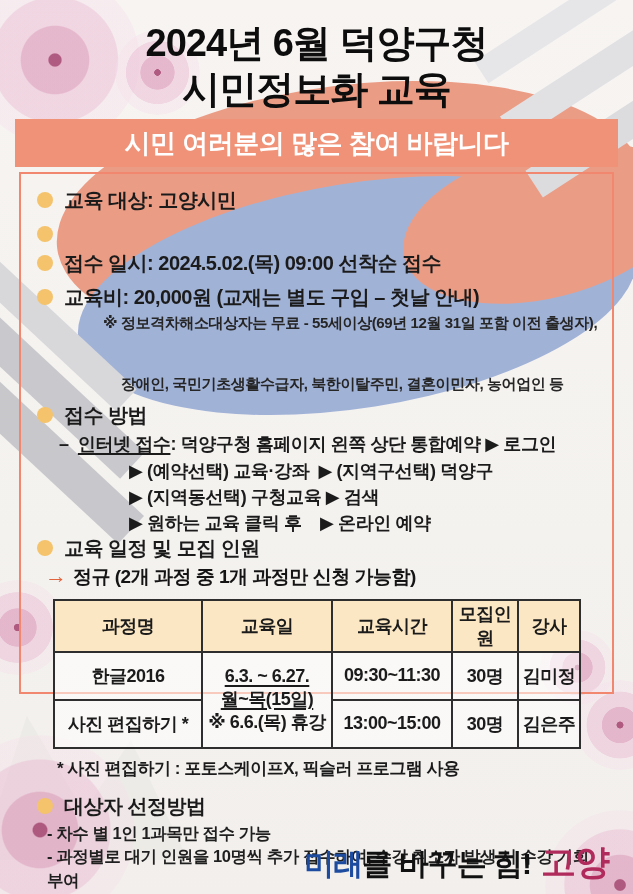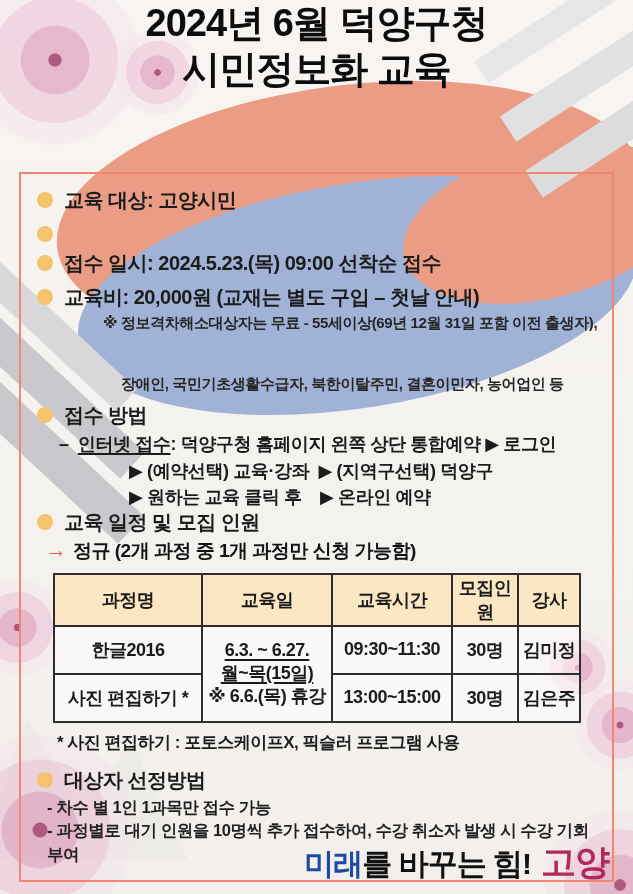--- a/index.html
+++ b/index.html
@@ -32,26 +32,26 @@
   .bar-tr1{left:462px;top:-6px;width:240px;height:26px;background:#e6e6e8;transform:rotate(-33deg);}
   .bar-tr2{left:488px;top:46px;width:250px;height:30px;background:#e1e1e4;transform:rotate(-33deg);}
   .bar-tr3{left:514px;top:100px;width:250px;height:32px;background:#dcdcdf;transform:rotate(-33deg);}
   .bar-l1{left:-90px;top:300px;width:250px;height:30px;background:#d8d8db;transform:rotate(43deg);}
   .bar-l2{left:-110px;top:352px;width:280px;height:36px;background:#c9c9cd;transform:rotate(43deg);}
   .bar-l3{left:-120px;top:412px;width:290px;height:38px;background:#bfbfc4;transform:rotate(43deg);opacity:.85;}
   .mount{left:-20px;top:700px;width:260px;height:160px;background:#e9e7e3;opacity:.6;
          clip-path:polygon(0 100%,18% 10%,40% 70%,58% 25%,80% 100%);}
   
   .fg{position:relative;z-index:2;}
-  .title{position:absolute;left:0;top:0;width:100%;text-align:center;
+  .title{position:absolute;left:0;top:20px;width:100%;text-align:center;
          font-size:38px;line-height:1.22;font-weight:800;color:#0d0d0d;letter-spacing:-1px;}
   .banner{position:absolute;left:15px;top:119px;width:603px;height:48px;
           background:var(--banner,#ef9277);color:#fff;font-size:26px;font-weight:800;
           text-align:center;line-height:48px;letter-spacing:-0.5px;box-sizing:border-box;}
-  .box{position:absolute;left:19px;top:172px;width:595px;height:710px;box-sizing:border-box;
+  .box{position:absolute;left:19px;top:172px;width:595px;height:522px;box-sizing:border-box;
        border:2px solid var(--accent_border,#f0876e);padding:14px 10px 0 14px;}
   .brow{display:flex;align-items:flex-start;margin:0 0 9px 0;}
   .dot{flex:0 0 auto;width:16px;height:16px;border-radius:50%;background:var(--bullet,#f4c36b);
        margin:4px 11px 0 2px;}
   .btxt{font-size:20px;font-weight:800;color:#1b1b1b;letter-spacing:-0.5px;line-height:1.25;}
   .link{color:var(--link,#6b68c8);text-decoration:underline;text-decoration-thickness:2px;
         text-underline-offset:3px;cursor:pointer;}
   .feenote{margin:-2px 0 8px 68px;font-size:15px;font-weight:700;color:#262626;line-height:1.45;letter-spacing:-0.4px;}
   .inet{margin:0 0 2px 24px;font-size:18px;font-weight:800;color:#1b1b1b;letter-spacing:-0.4px;}
   .u{text-decoration:underline;text-decoration-thickness:2px;text-underline-offset:3px;}
@@ -96,35 +96,36 @@
   <div class="deco flower f4"></div>
   <div class="deco flower f5"></div>
   <div class="deco flower f6"></div>
   <div class="deco flower f7"></div>
 
   <div class="title fg">
     <div>2024년 6월 덕양구청</div>
     <div>시민정보화 교육</div>
   </div>
 
+  <div class="banner fg">시민 여러분의 많은 참여 바랍니다</div>
 
   <div class="box fg">
 
     <div class="brow">
       <div class="dot"></div>
       <div class="btxt">교육 대상: 고양시민</div>
     </div>
 
     <div class="brow">
       <div class="dot"></div>
     </div>
 
     <div class="brow">
       <div class="dot"></div>
-      <div class="btxt">접수 일시: 2024.5.23.(목) 09:00 선착순 접수</div>
+      <div class="btxt">접수 일시: 2024.5.02.(목) 09:00 선착순 접수</div>
     </div>
 
     <div class="brow" style="margin-bottom:4px;">
       <div class="dot"></div>
       <div class="btxt">교육비: 20,000원 (교재는 별도 구입 – 첫날 안내)</div>
     </div>
 
     <div class="feenote">
       <div>※ 정보격차해소대상자는  무료 - 55세이상(69년 12월 31일 포함 이전 출생자),</div>
       <div style="margin-left:18px;margin-top:39px;">장애인, 국민기초생활수급자, 북한이탈주민, 결혼이민자, 농어업인 등</div>
@@ -132,20 +133,21 @@
 
     <div class="brow" style="margin-bottom:4px;">
       <div class="dot"></div>
       <div class="btxt">접수 방법</div>
     </div>
 
     <div class="inet"><span>–</span>&nbsp;&nbsp;<span class="u">인터넷 접수</span><span>: 덕양구청 홈페이지 왼쪽 상단 통합예약 ▶ 로그인</span>
     </div>
 
     <div class="step">▶ (예약선택) 교육·강좌  ▶ (지역구선택) 덕양구</div>
+    <div class="step">▶ (지역동선택) 구청교육 ▶ 검색</div>
     <div class="step">▶ 원하는 교육 클릭 후    ▶ 온라인 예약</div>
 
 
     <div class="brow" style="margin-bottom:2px;">
       <div class="dot"></div>
       <div class="btxt">교육 일정 및 모집 인원</div>
     </div>
 
     <div class="reg">
       <span class="arrow">→</span>

